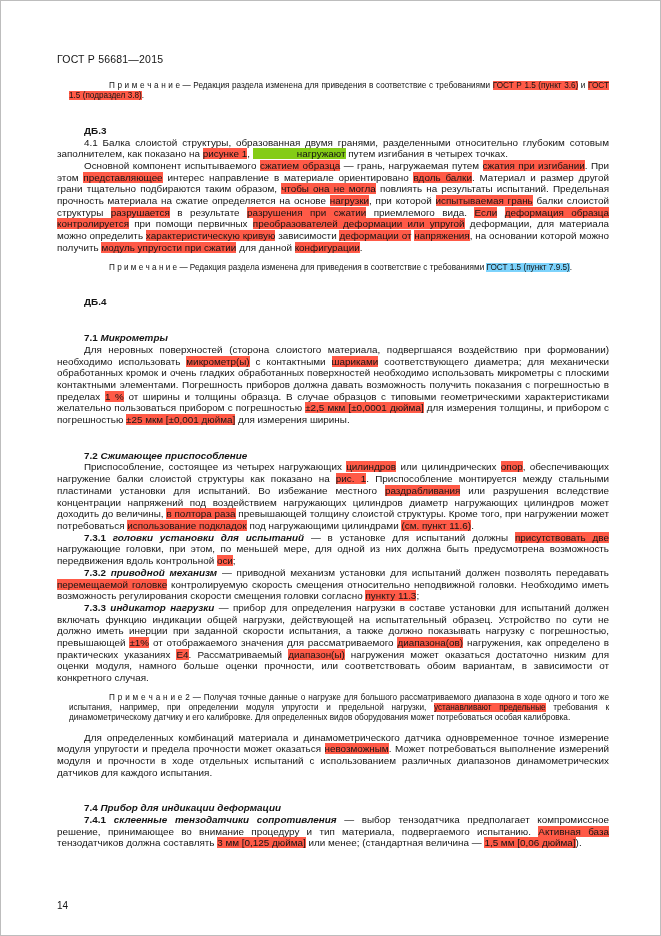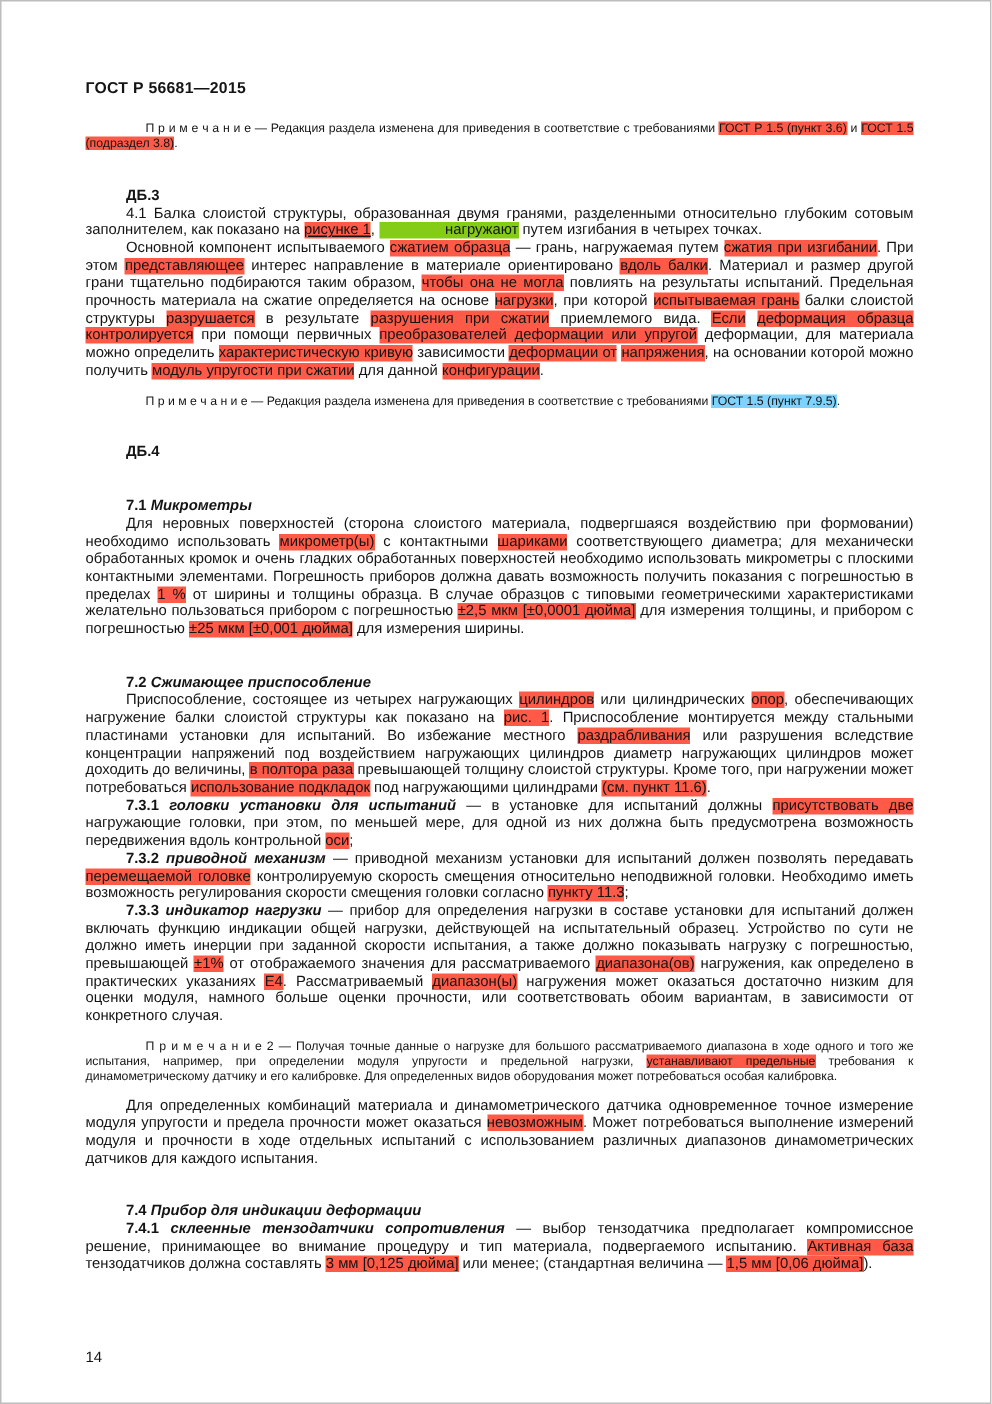--- a/index.html
+++ b/index.html
@@ -3,39 +3,39 @@
 <meta charset="utf-8">
 <style>
   html,body{margin:0;padding:0;background:#e9e9e9;}
   .page{
     width:661px;height:936px;background:#ffffff;
     border:1px solid #bdbdbd;box-sizing:border-box;
     position:relative;overflow:hidden;margin:0 auto;
     font-family:"Liberation Sans", sans-serif;color:#141414;
   }
   .inner{position:absolute;left:56px;right:51px;top:52px;}
-  .doc-header{font-weight:bold;font-size:10.5px;margin:0 0 16px 0;letter-spacing:.2px;}
+  .doc-header{font-weight:normal;font-size:10.5px;margin:0 0 16px 0;letter-spacing:.2px;}
   p.blk{margin:0;text-align:justify;font-size:9.9px;line-height:11.7px;text-indent:27px;}
-  p.note{font-size:8.2px;line-height:9.9px;text-indent:40px;margin:9px 0 9px 0;}
+  p.note{font-size:8.2px;line-height:9.9px;text-indent:40px;margin:9px 0 9px 12px;}
   p.heading{font-weight:bold;margin-top:24px;}
   .hl{background:#ff5a47;}
   .b{font-weight:bold;}
   .i{font-style:italic;}
   .page-number{position:absolute;left:56px;bottom:24px;font-size:10px;}
 </style>
 </head>
 <body>
 
 <div class="page">
   <div class="inner">
     <div class="doc-header">ГОСТ Р 56681—2015</div>
     <div>
         <p class="blk note"><span>П р и м е ч а н и е — Редакция раздела изменена для приведения в соответствие с требованиями </span><span class="hl" style="background-color: rgb(255, 90, 71);">ГОСТ Р 1.5 (пункт 3.6)</span><span> и </span><span class="hl" style="background-color: rgb(255, 90, 71);">ГОСТ 1.5 (подраздел 3.8)</span><span>.</span></p>
         <p class="blk heading"><span class="b">ДБ.3</span></p>
-        <p class="blk para"><span>4.1 Балка слоистой структуры, образованная двумя гранями, разделенными относительно глубоким сотовым заполнителем, как показано на </span><span class="hl" style="background-color: rgb(255, 90, 71); text-decoration: underline;">рисунке 1</span><span>, </span><span class="hl" style="background-color: #84cc16; padding-left: 44px;">нагружают</span><span> путем изгибания в четырех точках.</span></p>
+        <p class="blk para"><span>4.1 Балка слоистой структуры, образованная двумя гранями, разделенными относительно глубоким сотовым заполнителем, как показано на </span><span class="hl" style="background-color: rgb(255, 90, 71);">рисунке 1</span><span>, </span><span class="hl" style="background-color: #84cc16; padding-left: 44px;">нагружают</span><span> путем изгибания в четырех точках.</span></p>
         <p class="blk para"><span>Основной компонент испытываемого </span><span class="hl" style="background-color: rgb(255, 90, 71);">сжатием образца</span><span> — грань, нагружаемая путем </span><span class="hl" style="background-color: rgb(255, 90, 71);">сжатия при изгибании</span><span>. При этом </span><span class="hl" style="background-color: rgb(255, 90, 71);">представляющее</span><span> интерес направление в материале ориентировано </span><span class="hl" style="background-color: rgb(255, 90, 71);">вдоль балки</span><span>. Материал и размер другой грани тщательно подбираются таким образом, </span><span class="hl" style="background-color: rgb(255, 90, 71);">чтобы она не могла</span><span> повлиять на результаты испытаний. Предельная прочность материала на сжатие определяется на основе </span><span class="hl" style="background-color: rgb(255, 90, 71);">нагрузки</span><span>, при которой </span><span class="hl" style="background-color: rgb(255, 90, 71);">испытываемая грань</span><span> балки слоистой структуры </span><span class="hl" style="background-color: rgb(255, 90, 71);">разрушается</span><span> в результате </span><span class="hl" style="background-color: rgb(255, 90, 71);">разрушения при сжатии</span><span> приемлемого вида. </span><span class="hl" style="background-color: rgb(255, 90, 71);">Если</span><span> </span><span class="hl" style="background-color: rgb(255, 90, 71);">деформация образца контролируется</span><span> при помощи первичных </span><span class="hl" style="background-color: rgb(255, 90, 71);">преобразователей деформации или упругой</span><span> деформации, для материала можно определить </span><span class="hl" style="background-color: rgb(255, 90, 71);">характеристическую кривую</span><span> зависимости </span><span class="hl" style="background-color: rgb(255, 90, 71);">деформации от</span><span> </span><span class="hl" style="background-color: rgb(255, 90, 71);">напряжения</span><span>, на основании которой можно получить </span><span class="hl" style="background-color: rgb(255, 90, 71);">модуль упругости при сжатии</span><span> для данной </span><span class="hl" style="background-color: rgb(255, 90, 71);">конфигурации</span><span>.</span></p>
         <p class="blk note"><span>П р и м е ч а н и е — Редакция раздела изменена для приведения в соответствие с требованиями </span><span class="hl" style="background-color: #7dd3fc;">ГОСТ 1.5 (пункт 7.9.5)</span><span>.</span></p>
         <p class="blk heading"><span class="b">ДБ.4</span></p>
         <p class="blk heading"><span class="b">7.1 </span><span class="b i">Микрометры</span></p>
         <p class="blk para"><span>Для неровных поверхностей (сторона слоистого материала, подвергшаяся воздействию при формовании) необходимо использовать </span><span class="hl" style="background-color: rgb(255, 90, 71);">микрометр(ы)</span><span> с контактными </span><span class="hl" style="background-color: rgb(255, 90, 71);">шариками</span><span> соответствующего диаметра; для механически обработанных кромок и очень гладких обработанных поверхностей необходимо использовать микрометры с плоскими контактными элементами. Погрешность приборов должна давать возможность получить показания с погрешностью в пределах </span><span class="hl" style="background-color: rgb(255, 90, 71);">1 %</span><span> от ширины и толщины образца. В случае образцов с типовыми геометрическими характеристиками желательно пользоваться прибором с погрешностью </span><span class="hl" style="background-color: rgb(255, 90, 71);">±2,5 мкм [±0,0001 дюйма]</span><span> для измерения толщины, и прибором с погрешностью </span><span class="hl" style="background-color: rgb(255, 90, 71);">±25 мкм [±0,001 дюйма]</span><span> для измерения ширины.</span></p>
         <p class="blk heading"><span class="b">7.2 </span><span class="b i">Сжимающее приспособление</span></p>
         <p class="blk para"><span>Приспособление, состоящее из четырех нагружающих </span><span class="hl" style="background-color: rgb(255, 90, 71);">цилиндров</span><span> или цилиндрических </span><span class="hl" style="background-color: rgb(255, 90, 71);">опор</span><span>, обеспечивающих нагружение балки слоистой структуры как показано на </span><span class="hl" style="background-color: rgb(255, 90, 71);">рис. 1</span><span>. Приспособление монтируется между стальными пластинами установки для испытаний. Во избежание местного </span><span class="hl" style="background-color: rgb(255, 90, 71);">раздрабливания</span><span> или разрушения вследствие концентрации напряжений под воздействием нагружающих цилиндров диаметр нагружающих цилиндров может доходить до величины, </span><span class="hl" style="background-color: rgb(255, 90, 71);">в полтора раза</span><span> превышающей толщину слоистой структуры. Кроме того, при нагружении может потребоваться </span><span class="hl" style="background-color: rgb(255, 90, 71);">использование подкладок</span><span> под нагружающими цилиндрами </span><span class="hl" style="background-color: rgb(255, 90, 71);">(см. пункт 11.6)</span><span>.</span></p>
         <p class="blk para"><span class="b">7.3.1 </span><span class="b i">головки установки для испытаний</span><span> — в установке для испытаний должны </span><span class="hl" style="background-color: rgb(255, 90, 71);">присутствовать две</span><span> нагружающие головки, при этом, по меньшей мере, для одной из них должна быть предусмотрена возможность передвижения вдоль контрольной </span><span class="hl" style="background-color: rgb(255, 90, 71);">оси</span><span>;</span></p>
         <p class="blk para"><span class="b">7.3.2 </span><span class="b i">приводной механизм</span><span> — приводной механизм установки для испытаний должен позволять передавать </span><span class="hl" style="background-color: rgb(255, 90, 71);">перемещаемой головке</span><span> контролируемую скорость смещения относительно неподвижной головки. Необходимо иметь возможность регулирования скорости смещения головки согласно </span><span class="hl" style="background-color: rgb(255, 90, 71);">пункту 11.3</span><span>;</span></p>
         <p class="blk para"><span class="b">7.3.3 </span><span class="b i">индикатор нагрузки</span><span> — прибор для определения нагрузки в составе установки для испытаний должен включать функцию индикации общей нагрузки, действующей на испытательный образец. Устройство по сути не должно иметь инерции при заданной скорости испытания, а также должно показывать нагрузку с погрешностью, превышающей </span><span class="hl" style="background-color: rgb(255, 90, 71);">±1%</span><span> от отображаемого значения для рассматриваемого </span><span class="hl" style="background-color: rgb(255, 90, 71);">диапазона(ов)</span><span> нагружения, как определено в практических указаниях </span><span class="hl" style="background-color: rgb(255, 90, 71);">Е4</span><span>. Рассматриваемый </span><span class="hl" style="background-color: rgb(255, 90, 71);">диапазон(ы)</span><span> нагружения может оказаться достаточно низким для оценки модуля, намного больше оценки прочности, или соответствовать обоим вариантам, в зависимости от конкретного случая.</span></p>

